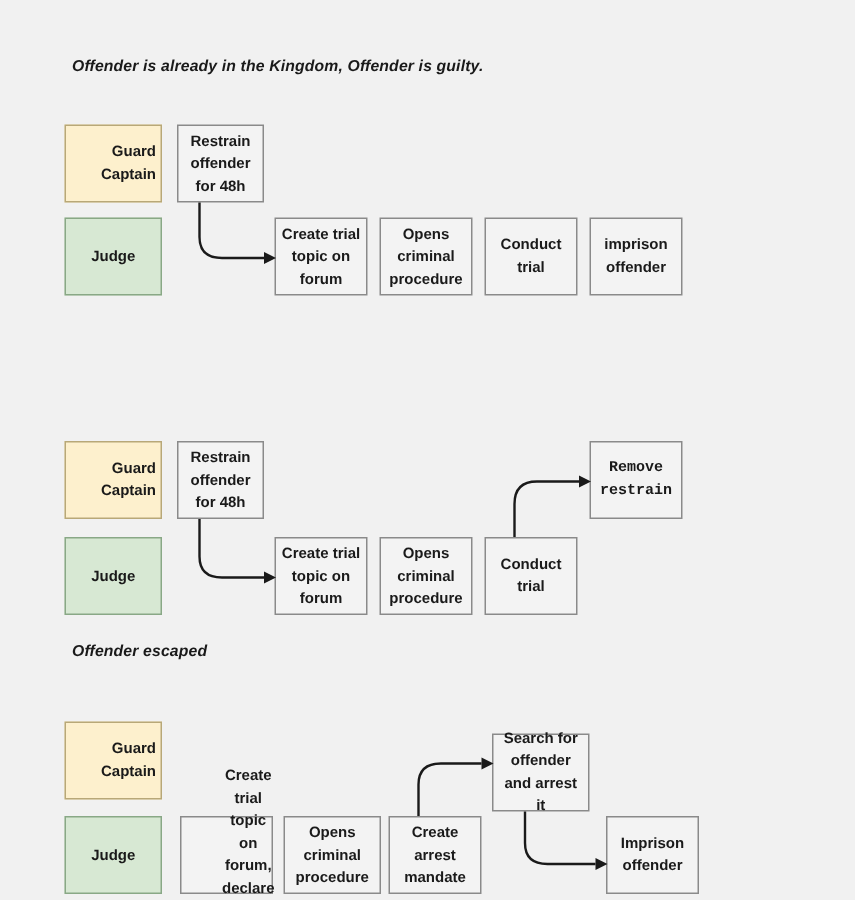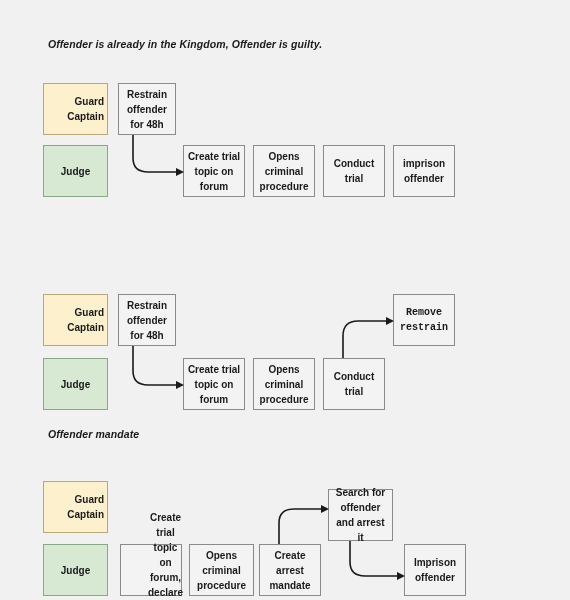--- a/index.html
+++ b/index.html
@@ -131,21 +131,21 @@
   </div>
 
   <div class="node node-grey" style="left:323px; top:358px; width:62px; height:52px;">
     <span>Conduct trial</span>
   </div>
 
   <div class="node node-grey" style="left:393px; top:294px; width:62px; height:52px;font-family:Liberation Mono, monospace;">
     <span>Remove restrain</span>
   </div>
 
-  <div class="section-title" style="left:48px; top:428px;">Offender mandate</div>
+  <div class="section-title" style="left:48px; top:428px;">Offender escaped</div>
 
   <div class="node node-yellow" style="left:43px; top:481px; width:65px; height:52px;">
     <span>Guard Captain</span>
   </div>
 
   <div class="node node-green" style="left:43px; top:544px; width:65px; height:52px;">
     <span>Judge</span>
   </div>
 
   <div class="node node-grey" style="left:120px; top:544px; width:62px; height:52px;padding-left:32px;">

